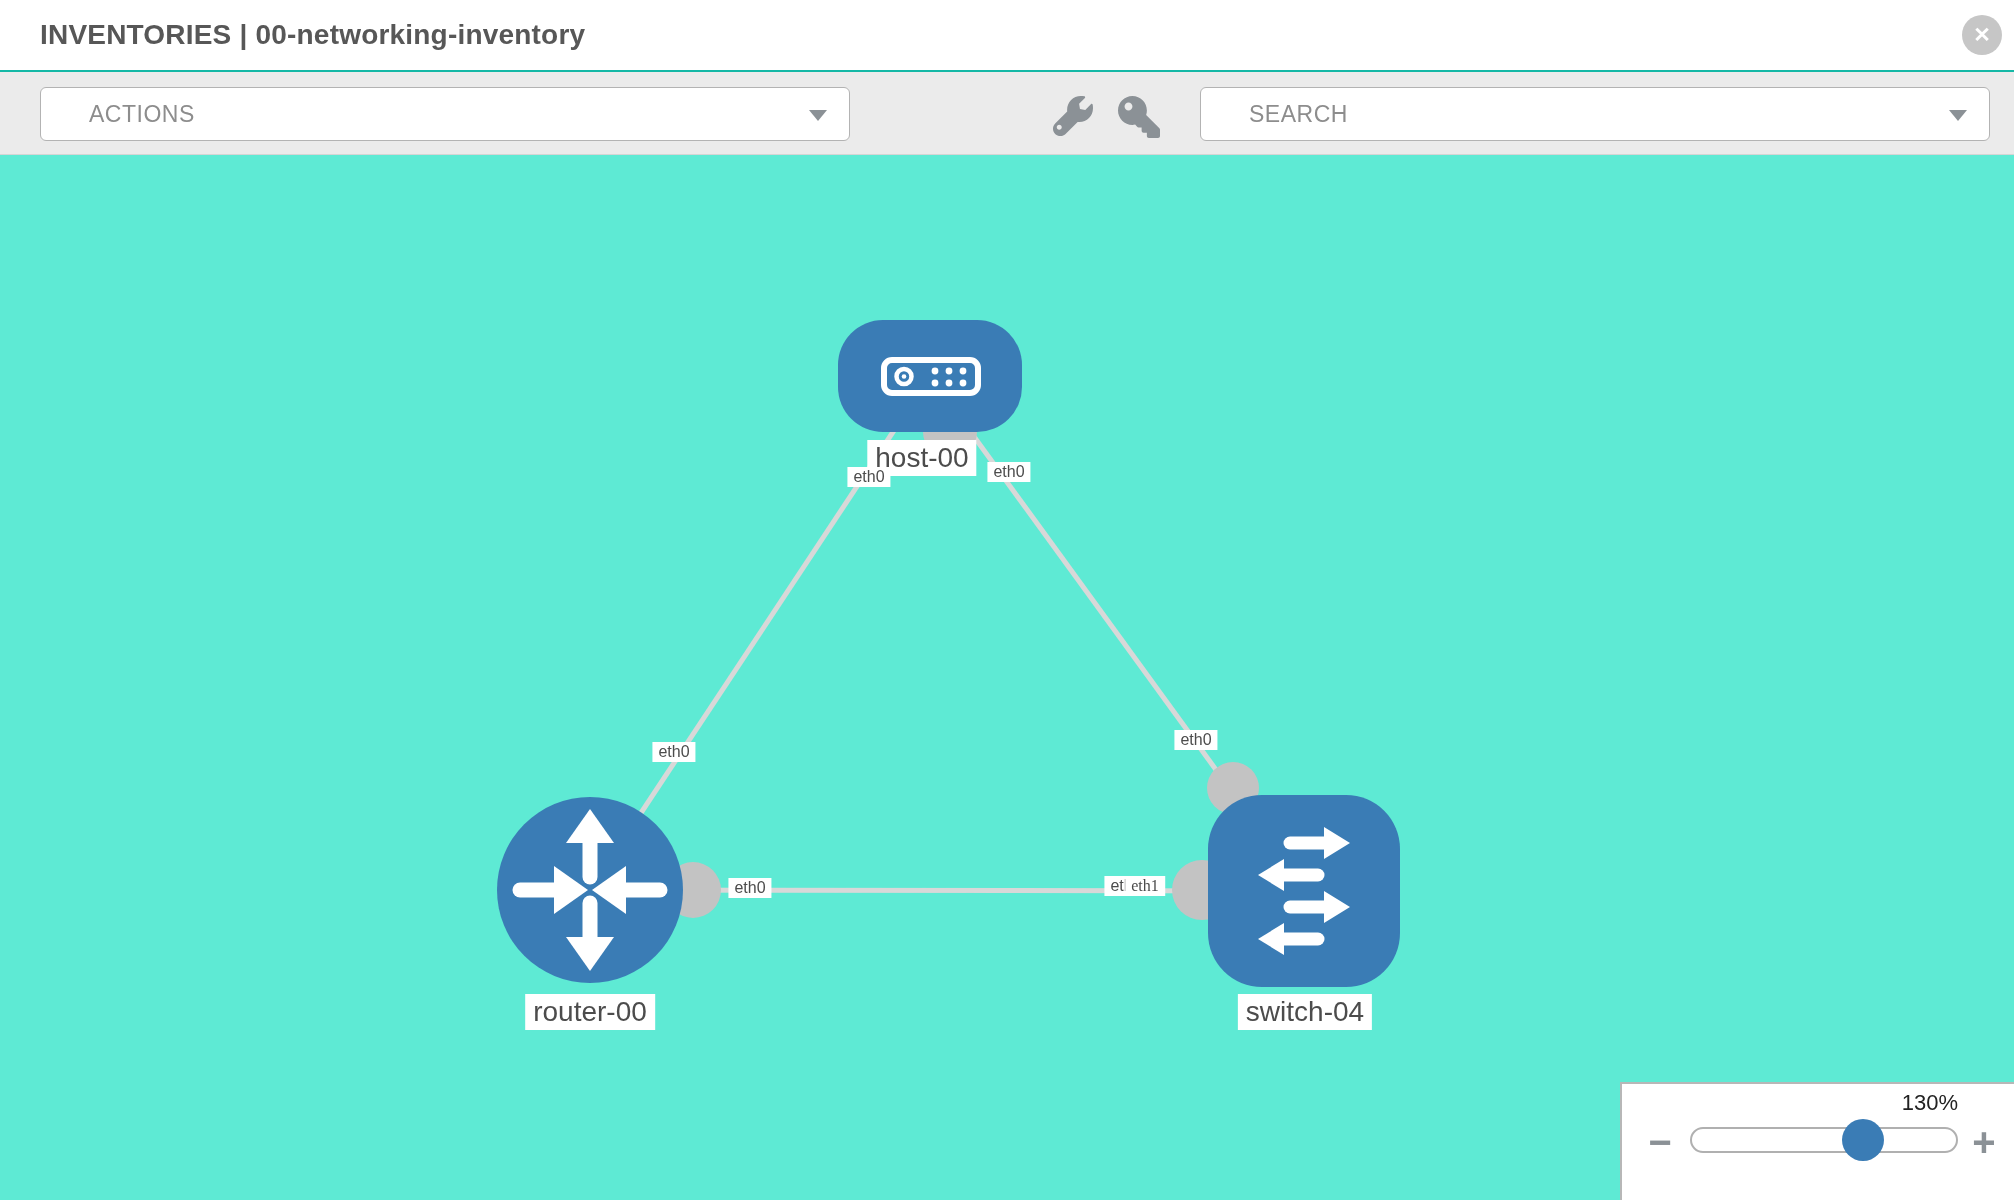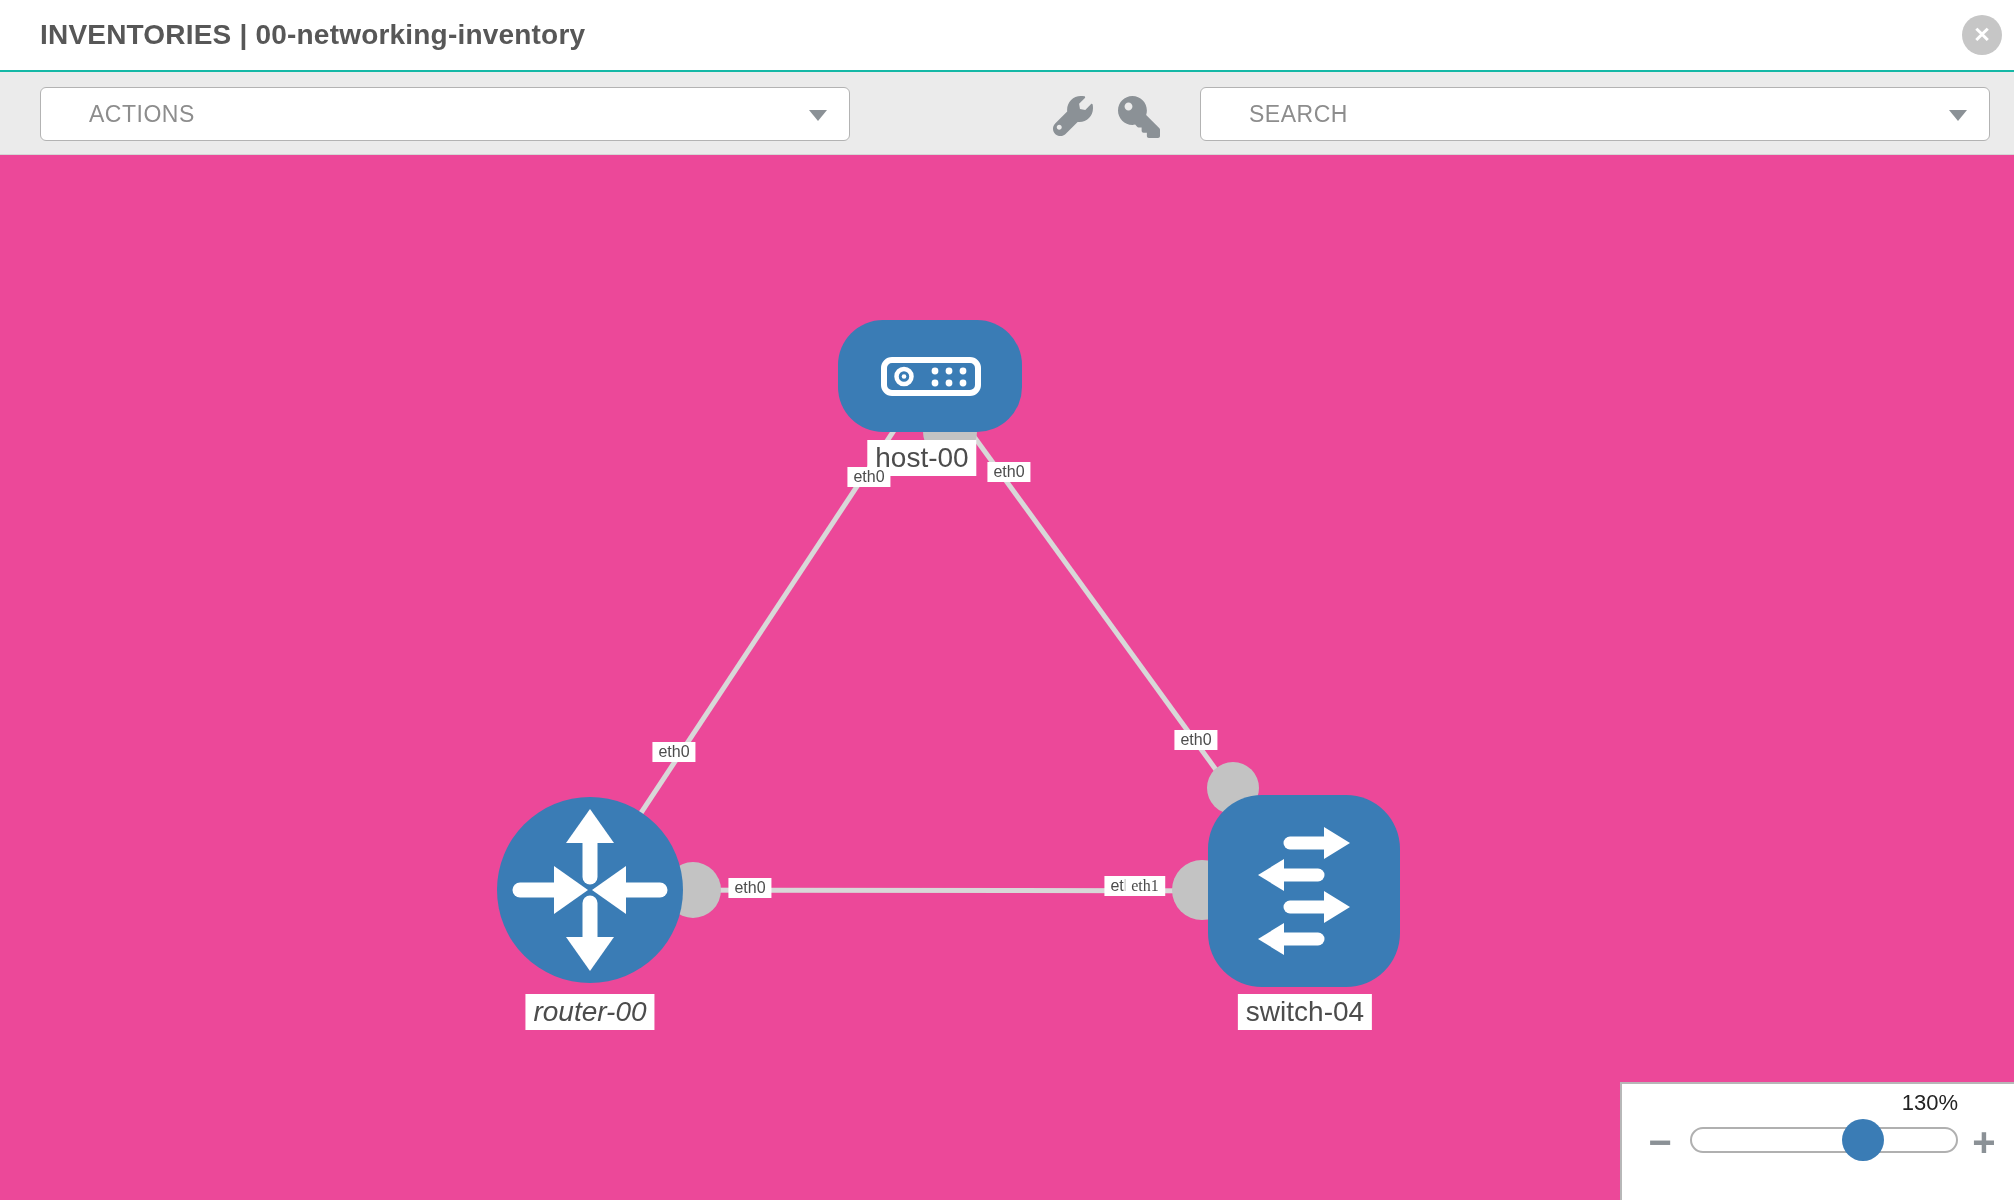--- a/index.html
+++ b/index.html
@@ -48,21 +48,21 @@
     border-left: 9px solid transparent;
     border-right: 9px solid transparent;
     border-top: 11px solid #8b9196;
   }
   .tool-icon { position: absolute; top: 24px; cursor: pointer; }
   .tool-icon svg { display: block; }
 
   
   .canvas {
     position: absolute; top: 155px; left: 0; width: 2014px; height: 1045px;
-    background: #ec4899;
+    background: #5eead4;
   }
   .canvas svg.topo { position: absolute; left: 0; top: 0; }
 
   .node-label, .if-label {
     position: absolute; transform: translate(-50%, -50%);
     background: #ffffff; color: #4c4c4c; white-space: nowrap;
   }
   .node-label { font-size: 28px; padding: 2px 8px; }
   .if-label   { font-size: 16px; padding: 1px 6px; }
   .if-label.behind { z-index: 1; }
@@ -182,21 +182,21 @@
         <polygon points="1258,720 1284,704 1284,736" stroke="none"></polygon>
         <line x1="1290" y1="752" x2="1326" y2="752"></line>
         <polygon points="1350,752 1324,736 1324,768" stroke="none"></polygon>
         <line x1="1318" y1="784" x2="1282" y2="784"></line>
         <polygon points="1258,784 1284,768 1284,800" stroke="none"></polygon>
       </g>
     </g>
   </svg>
 
   <div class="node-label" style="left:922px;  top:303px;">host-00</div>
-  <div class="node-label" style="left:590px;  top:857px;font-style:italic;">router-00</div>
+  <div class="node-label" style="left:590px;  top:857px;">router-00</div>
   <div class="node-label" style="left:1305px; top:857px;">switch-04</div>
 
   <div class="if-label" style="left:869px;  top:322px;">eth0</div>
   <div class="if-label" style="left:674px;  top:597px;">eth0</div>
   <div class="if-label" style="left:1009px; top:317px;">eth0</div>
   <div class="if-label" style="left:1196px; top:585px;">eth0</div>
   <div class="if-label" style="left:750px;  top:733px;">eth0</div>
   <div class="if-label behind" style="left:1126px; top:731px;">eth0</div>
   <div class="if-label front" style="left:1145px; top:731px;">eth1</div>
 </div>

